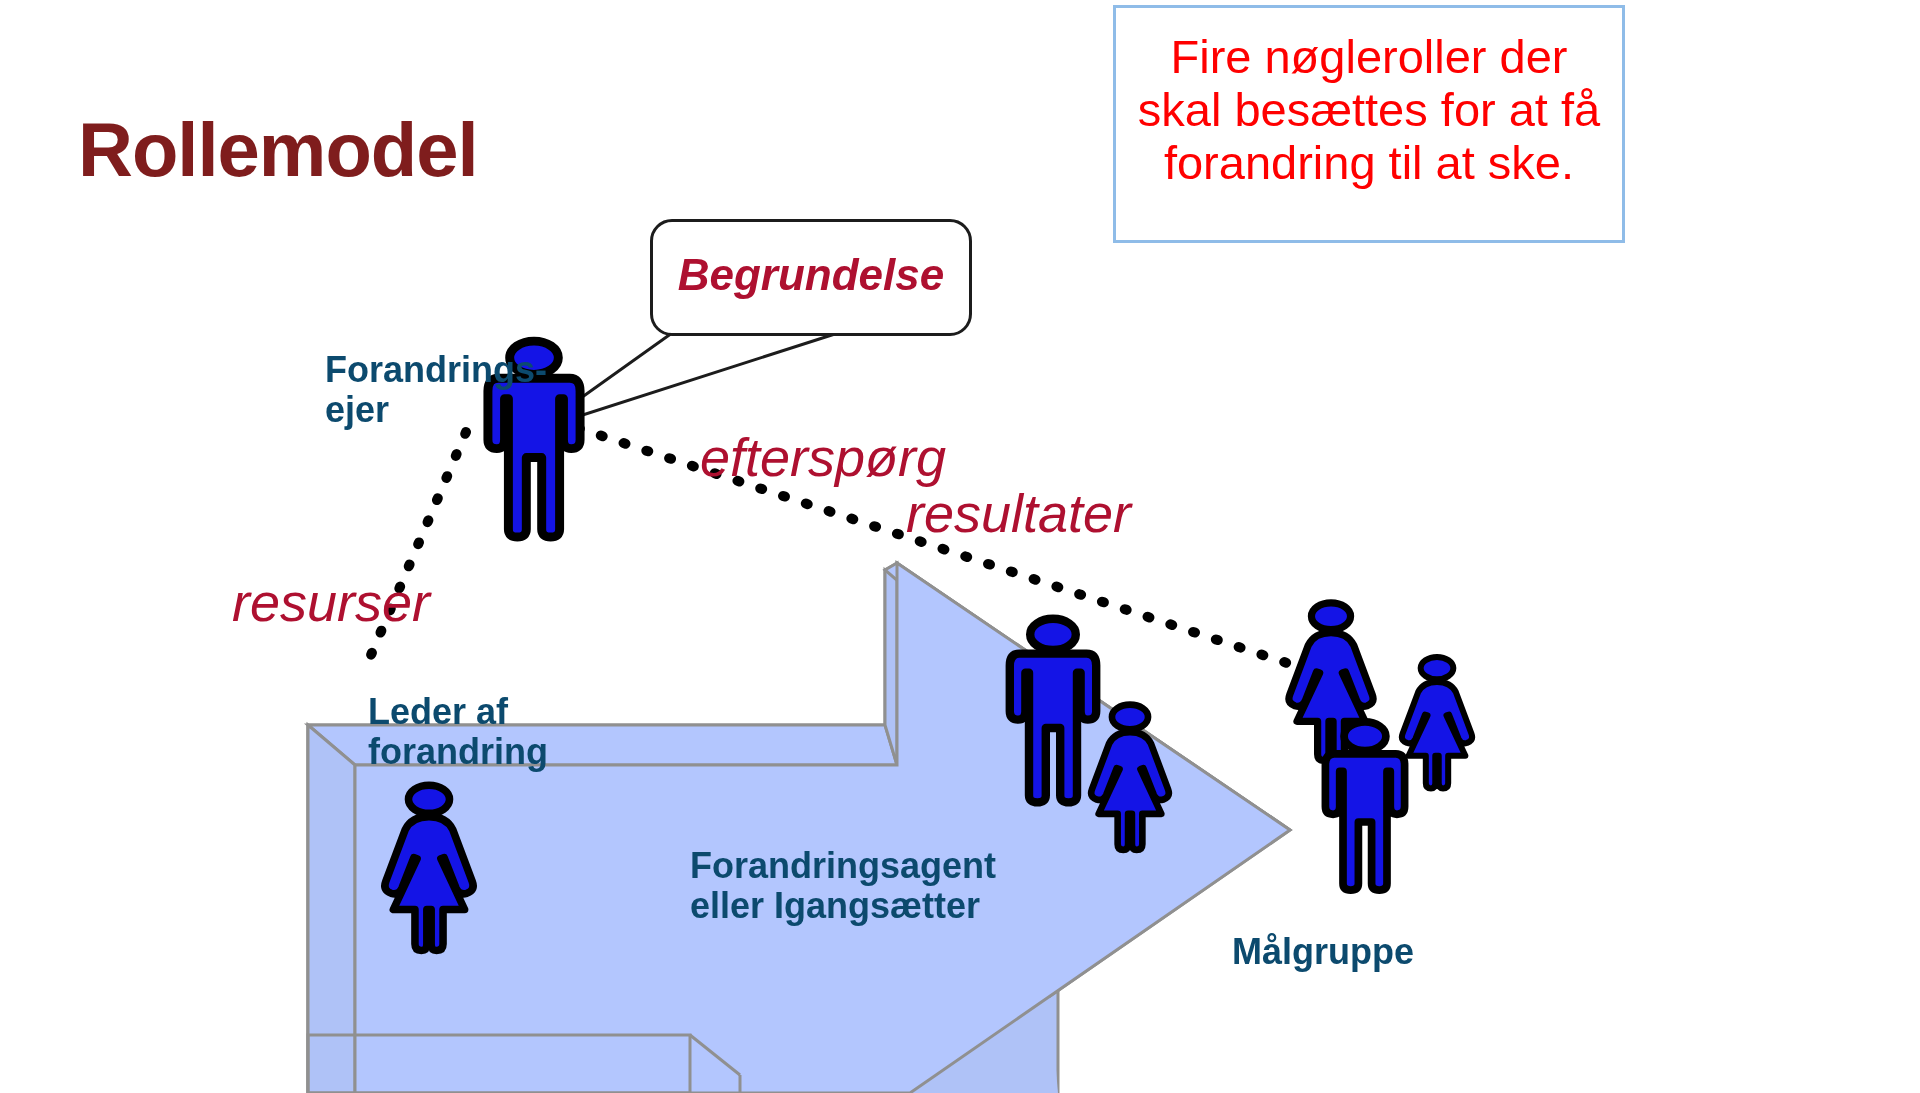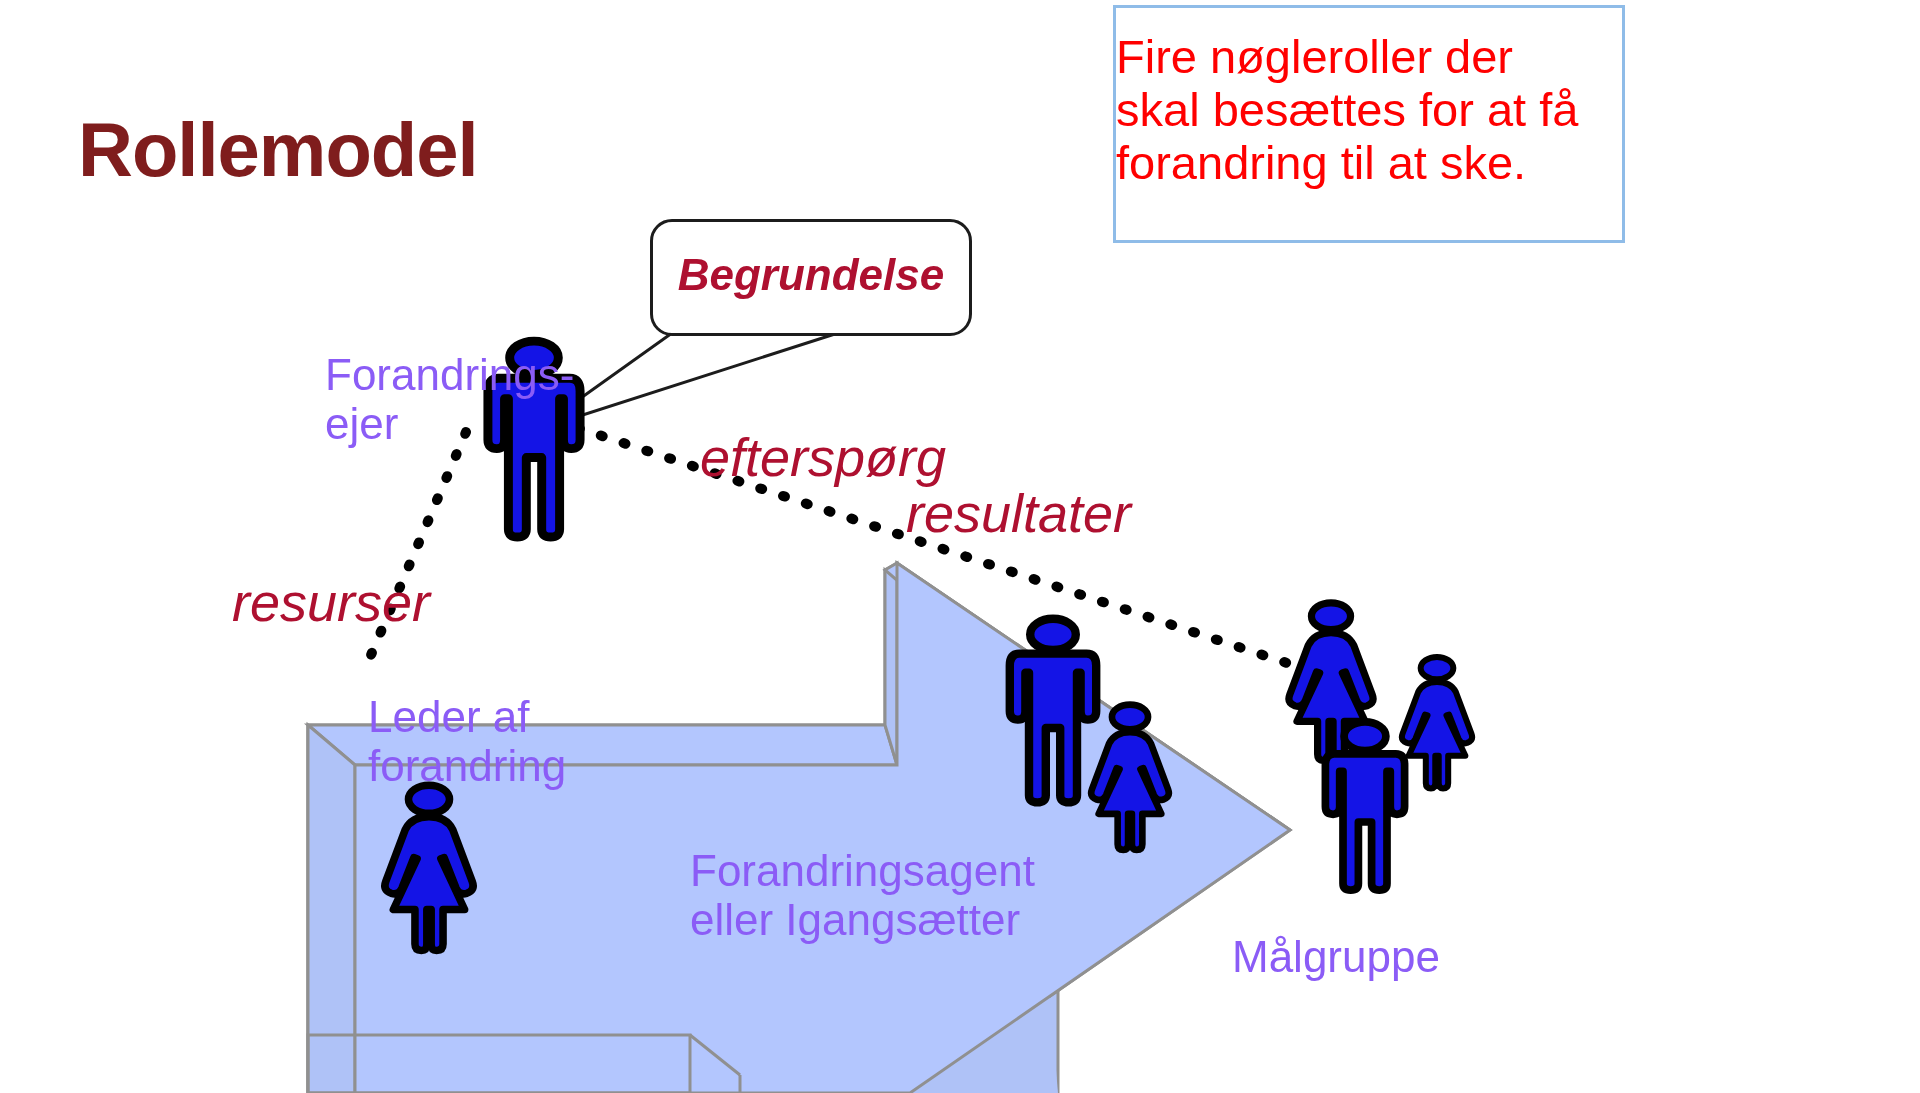--- a/index.html
+++ b/index.html
@@ -46,21 +46,21 @@
     height: 238px;
     border: 3px solid #8FBCE8;
     background: #ffffff;
     box-sizing: border-box;
   }
   #callout-text {
     position: absolute;
     left: 0;
     top: 22px;
     width: 100%;
-    text-align: left;
+    text-align: center;
     color: #FF0000;
     font-size: 47px;
     line-height: 1.13;
   }
 
   
   #speech-bubble {
     position: absolute;
     left: 650px;
     top: 219px;
@@ -85,23 +85,24 @@
     white-space: nowrap;
   }
 
   
   .label {
     position: absolute;
     white-space: pre;
     z-index: 7;
   }
   .label-blue {
-    color: #8b5cf6;
-    font-size: 44px;
+    color: #0c4a6e;
+    font-size: 36px;
     line-height: 1.12;
+    font-weight: bold;
   }
   .label-red-italic {
     color: #AE1030;
     font-size: 54px;
     font-style: italic;
     line-height: 1.1;
   }
 
   #label-forandringsejer { left: 325px; top: 350px; }
   #label-resurser        { left: 232px; top: 525px; margin-top: 48px; }

